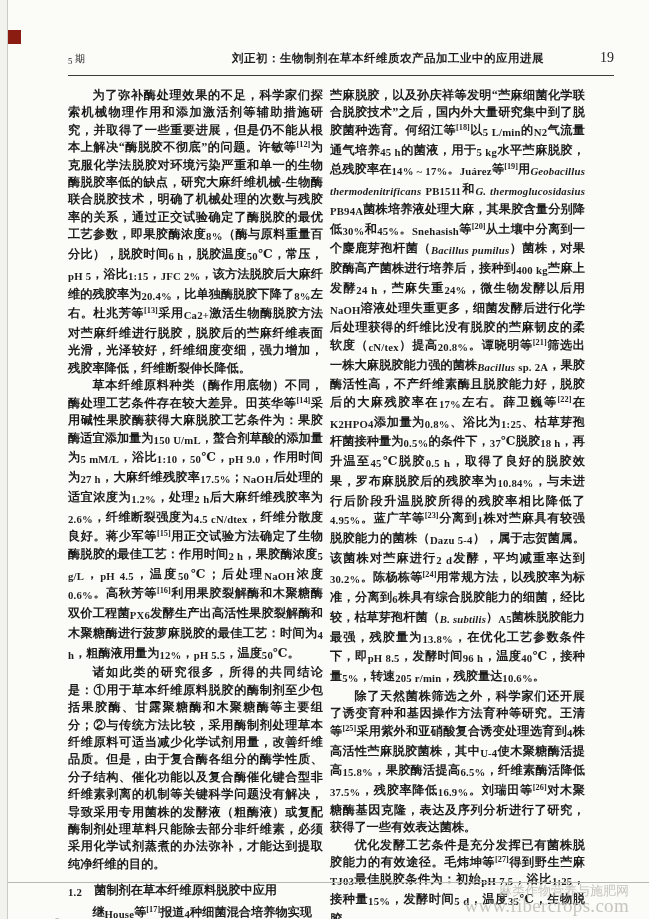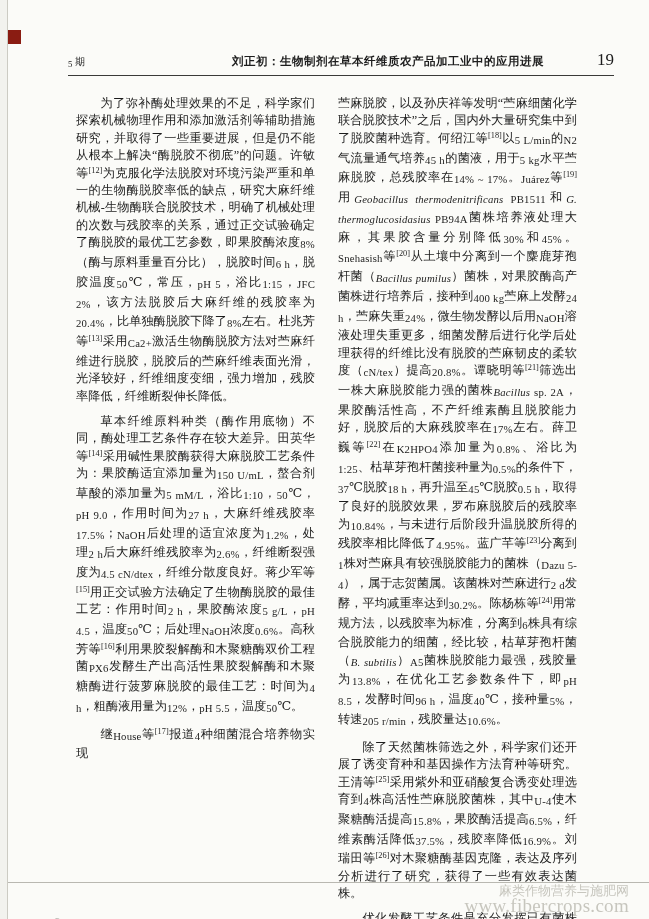--- a/index.html
+++ b/index.html
@@ -21,34 +21,34 @@
     position: absolute; left: 8px; top: 30px; width: 13px; height: 14px;
     background: #8a1c12;
   }
   .header {
     position: absolute; top: 50px; left: 68px; width: 546px;
     display: flex; align-items: baseline; justify-content: space-between;
     font-size: 12px; color: #1d1d1d;
   }
   .header .issue { width: 70px; font-size: 10px; }
   .header .title { flex: 1; text-align: right; font-weight: bold; font-size: 11.5px; letter-spacing: 0.5px; }
-  .header .pageno { width: 70px; text-align: right; font-size: 17px; }
+  .header .pageno { width: 70px; text-align: right; font-size: 14px; }
   .header-rule {
     position: absolute; top: 75px; left: 68px; width: 546px;
     border-top: 1.5px solid #3a3a38;
   }
   .columns {
     position: absolute; top: 87px; left: 68px; width: 517px;
     display: flex; gap: 7px;
   }
   .col {
     width: 255px; font-size: 12.2px; line-height: 17.4px;
     text-align: justify; color: #1c1c1c;
   }
-  .col p { margin: 8px; text-indent: 2em; }
+  .col p { margin: 0; text-indent: 2em; font-weight: bold; }
   .col p.noindent { text-indent: 0; }
   .col h3.sec { margin: 9px 0 2px 0; font-size: 12.2px; font-weight: bold; text-indent: 0; }
   .lat {
     font-family: "Liberation Serif", serif;
     font-size: 0.88em; vertical-align: -0.22em; letter-spacing: 0.2px;
   }
   sup.ref { font-size: 0.68em; vertical-align: 0.5em; line-height: 0; letter-spacing: 0; }
   i.lat { font-style: italic; }
   .footer-rule {
     position: absolute; top: 882px; left: 8px; width: 641px;
@@ -78,20 +78,22 @@
     <span class="issue"><span class="lat">5</span> 期</span>
     <span class="title">刘正初：生物制剂在草本纤维质农产品加工业中的应用进展</span>
     <span class="pageno">19</span>
   </div>
   <div class="header-rule"></div>
 
   <div class="columns">
     <div class="col" id="col-left">
         <p class="para">为了弥补酶处理效果的不足，科学家们探索机械物理作用和添加激活剂等辅助措施研究，并取得了一些重要进展，但是仍不能从根本上解决“酶脱胶不彻底”的问题。许敏等<sup class="ref">[12]</sup>为克服化学法脱胶对环境污染严重和单一的生物酶脱胶率低的缺点，研究大麻纤维机械-生物酶联合脱胶技术，明确了机械处理的次数与残胶率的关系，通过正交试验确定了酶脱胶的最优工艺参数，即果胶酶浓度<span class="lat">8%</span>（酶与原料重量百分比），脱胶时间<span class="lat">6 h</span>，脱胶温度<span class="lat">50</span>℃，常压，<span class="lat">pH 5</span>，浴比<span class="lat">1:15</span>，<span class="lat">JFC 2%</span>，该方法脱胶后大麻纤维的残胶率为<span class="lat">20.4%</span>，比单独酶脱胶下降了<span class="lat">8%</span>左右。杜兆芳等<sup class="ref">[13]</sup>采用<span class="lat">Ca2+</span>激活生物酶脱胶方法对苎麻纤维进行脱胶，脱胶后的苎麻纤维表面光滑，光泽较好，纤维细度变细，强力增加，残胶率降低，纤维断裂伸长降低。</p>
         <p class="para">草本纤维原料种类（酶作用底物）不同，酶处理工艺条件存在较大差异。田英华等<sup class="ref">[14]</sup>采用碱性果胶酶获得大麻脱胶工艺条件为：果胶酶适宜添加量为<span class="lat">150 U/mL</span>，螯合剂草酸的添加量为<span class="lat">5 mM/L</span>，浴比<span class="lat">1:10</span>，<span class="lat">50</span>℃，<span class="lat">pH 9.0</span>，作用时间为<span class="lat">27 h</span>，大麻纤维残胶率<span class="lat">17.5%</span>；<span class="lat">NaOH</span>后处理的适宜浓度为<span class="lat">1.2%</span>，处理<span class="lat">2 h</span>后大麻纤维残胶率为<span class="lat">2.6%</span>，纤维断裂强度为<span class="lat">4.5 cN/dtex</span>，纤维分散度良好。蒋少军等<sup class="ref">[15]</sup>用正交试验方法确定了生物酶脱胶的最佳工艺：作用时间<span class="lat">2 h</span>，果胶酶浓度<span class="lat">5 g/L</span>，<span class="lat">pH 4.5</span>，温度<span class="lat">50</span>℃；后处理<span class="lat">NaOH</span>浓度<span class="lat">0.6%</span>。高秋芳等<sup class="ref">[16]</sup>利用果胶裂解酶和木聚糖酶双价工程菌<span class="lat">PX6</span>发酵生产出高活性果胶裂解酶和木聚糖酶进行菠萝麻脱胶的最佳工艺：时间为<span class="lat">4 h</span>，粗酶液用量为<span class="lat">12%</span>，<span class="lat">pH 5.5</span>，温度<span class="lat">50</span>℃。</p>
+        <p class="para">诸如此类的研究很多，所得的共同结论是：①用于草本纤维原料脱胶的酶制剂至少包括果胶酶、甘露聚糖酶和木聚糖酶等主要组分；②与传统方法比较，采用酶制剂处理草本纤维原料可适当减少化学试剂用量，改善纤维品质。但是，由于复合酶各组分的酶学性质、分子结构、催化功能以及复合酶催化键合型非纤维素剥离的机制等关键科学问题没有解决，导致采用专用菌株的发酵液（粗酶液）或复配酶制剂处理草料只能除去部分非纤维素，必须采用化学试剂蒸煮的办法弥补，才能达到提取纯净纤维的目的。</p>
+        <h3 class="sec"><span class="lat">1.2</span>　菌制剂在草本纤维原料脱胶中应用</h3>
         <p class="para">继<span class="lat">House</span>等<sup class="ref">[17]</sup>报道<span class="lat">4</span>种细菌混合培养物实现</p>
       </div>
     <div class="col" id="col-right">
         <p class="para noindent">苎麻脱胶，以及孙庆祥等发明“苎麻细菌化学联合脱胶技术”之后，国内外大量研究集中到了脱胶菌种选育。何绍江等<sup class="ref">[18]</sup>以<span class="lat">5 L/min</span>的<span class="lat">N2</span>气流量通气培养<span class="lat">45 h</span>的菌液，用于<span class="lat">5 kg</span>水平苎麻脱胶，总残胶率在<span class="lat">14% ~ 17%</span>。<span class="lat">Juárez</span>等<sup class="ref">[19]</sup>用<i class="lat">Geobacillus thermodenitrificans</i> <span class="lat">PB1511</span>和<i class="lat">G. thermoglucosidasius</i> <span class="lat">PB94A</span>菌株培养液处理大麻，其果胶含量分别降低<span class="lat">30%</span>和<span class="lat">45%</span>。<span class="lat">Snehasish</span>等<sup class="ref">[20]</sup>从土壤中分离到一个麋鹿芽孢杆菌（<i class="lat">Bacillus pumilus</i>）菌株，对果胶酶高产菌株进行培养后，接种到<span class="lat">400 kg</span>苎麻上发酵<span class="lat">24 h</span>，苎麻失重<span class="lat">24%</span>，微生物发酵以后用<span class="lat">NaOH</span>溶液处理失重更多，细菌发酵后进行化学后处理获得的纤维比没有脱胶的苎麻韧皮的柔软度（<span class="lat">cN/tex</span>）提高<span class="lat">20.8%</span>。谭晓明等<sup class="ref">[21]</sup>筛选出一株大麻脱胶能力强的菌株<i class="lat">Bacillus</i> <span class="lat">sp. 2A</span>，果胶酶活性高，不产纤维素酶且脱胶能力好，脱胶后的大麻残胶率在<span class="lat">17%</span>左右。薛卫巍等<sup class="ref">[22]</sup>在<span class="lat">K2HPO4</span>添加量为<span class="lat">0.8%</span>、浴比为<span class="lat">1:25</span>、枯草芽孢杆菌接种量为<span class="lat">0.5%</span>的条件下，<span class="lat">37</span>℃脱胶<span class="lat">18 h</span>，再升温至<span class="lat">45</span>℃脱胶<span class="lat">0.5 h</span>，取得了良好的脱胶效果，罗布麻脱胶后的残胶率为<span class="lat">10.84%</span>，与未进行后阶段升温脱胶所得的残胶率相比降低了<span class="lat">4.95%</span>。蓝广芊等<sup class="ref">[23]</sup>分离到<span class="lat">1</span>株对苎麻具有较强脱胶能力的菌株（<span class="lat">Dazu 5-4</span>），属于志贺菌属。该菌株对苎麻进行<span class="lat">2 d</span>发酵，平均减重率达到<span class="lat">30.2%</span>。陈杨栋等<sup class="ref">[24]</sup>用常规方法，以残胶率为标准，分离到<span class="lat">6</span>株具有综合脱胶能力的细菌，经比较，枯草芽孢杆菌（<i class="lat">B. subtilis</i>）<span class="lat">A5</span>菌株脱胶能力最强，残胶量为<span class="lat">13.8%</span>，在优化工艺参数条件下，即<span class="lat">pH 8.5</span>，发酵时间<span class="lat">96 h</span>，温度<span class="lat">40</span>℃，接种量<span class="lat">5%</span>，转速<span class="lat">205 r/min</span>，残胶量达<span class="lat">10.6%</span>。</p>
         <p class="para">除了天然菌株筛选之外，科学家们还开展了诱变育种和基因操作方法育种等研究。王清等<sup class="ref">[25]</sup>采用紫外和亚硝酸复合诱变处理选育到<span class="lat">4</span>株高活性苎麻脱胶菌株，其中<span class="lat">U-4</span>使木聚糖酶活提高<span class="lat">15.8%</span>，果胶酶活提高<span class="lat">6.5%</span>，纤维素酶活降低<span class="lat">37.5%</span>，残胶率降低<span class="lat">16.9%</span>。刘瑞田等<sup class="ref">[26]</sup>对木聚糖酶基因克隆，表达及序列分析进行了研究，获得了一些有效表达菌株。</p>
         <p class="para">优化发酵工艺条件是充分发挥已有菌株脱胶能力的有效途径。毛炜坤等<sup class="ref">[27]</sup>得到野生苎麻<span class="lat">TJ03</span>最佳脱胶条件为：初始<span class="lat">pH 7.5</span>，浴比<span class="lat">1:25</span>，接种量<span class="lat">15%</span>，发酵时间<span class="lat">5 d</span>，温度<span class="lat">35</span>℃，生物脱胶</p>
       </div>
   </div>
 
   <div class="footer-rule"></div>

